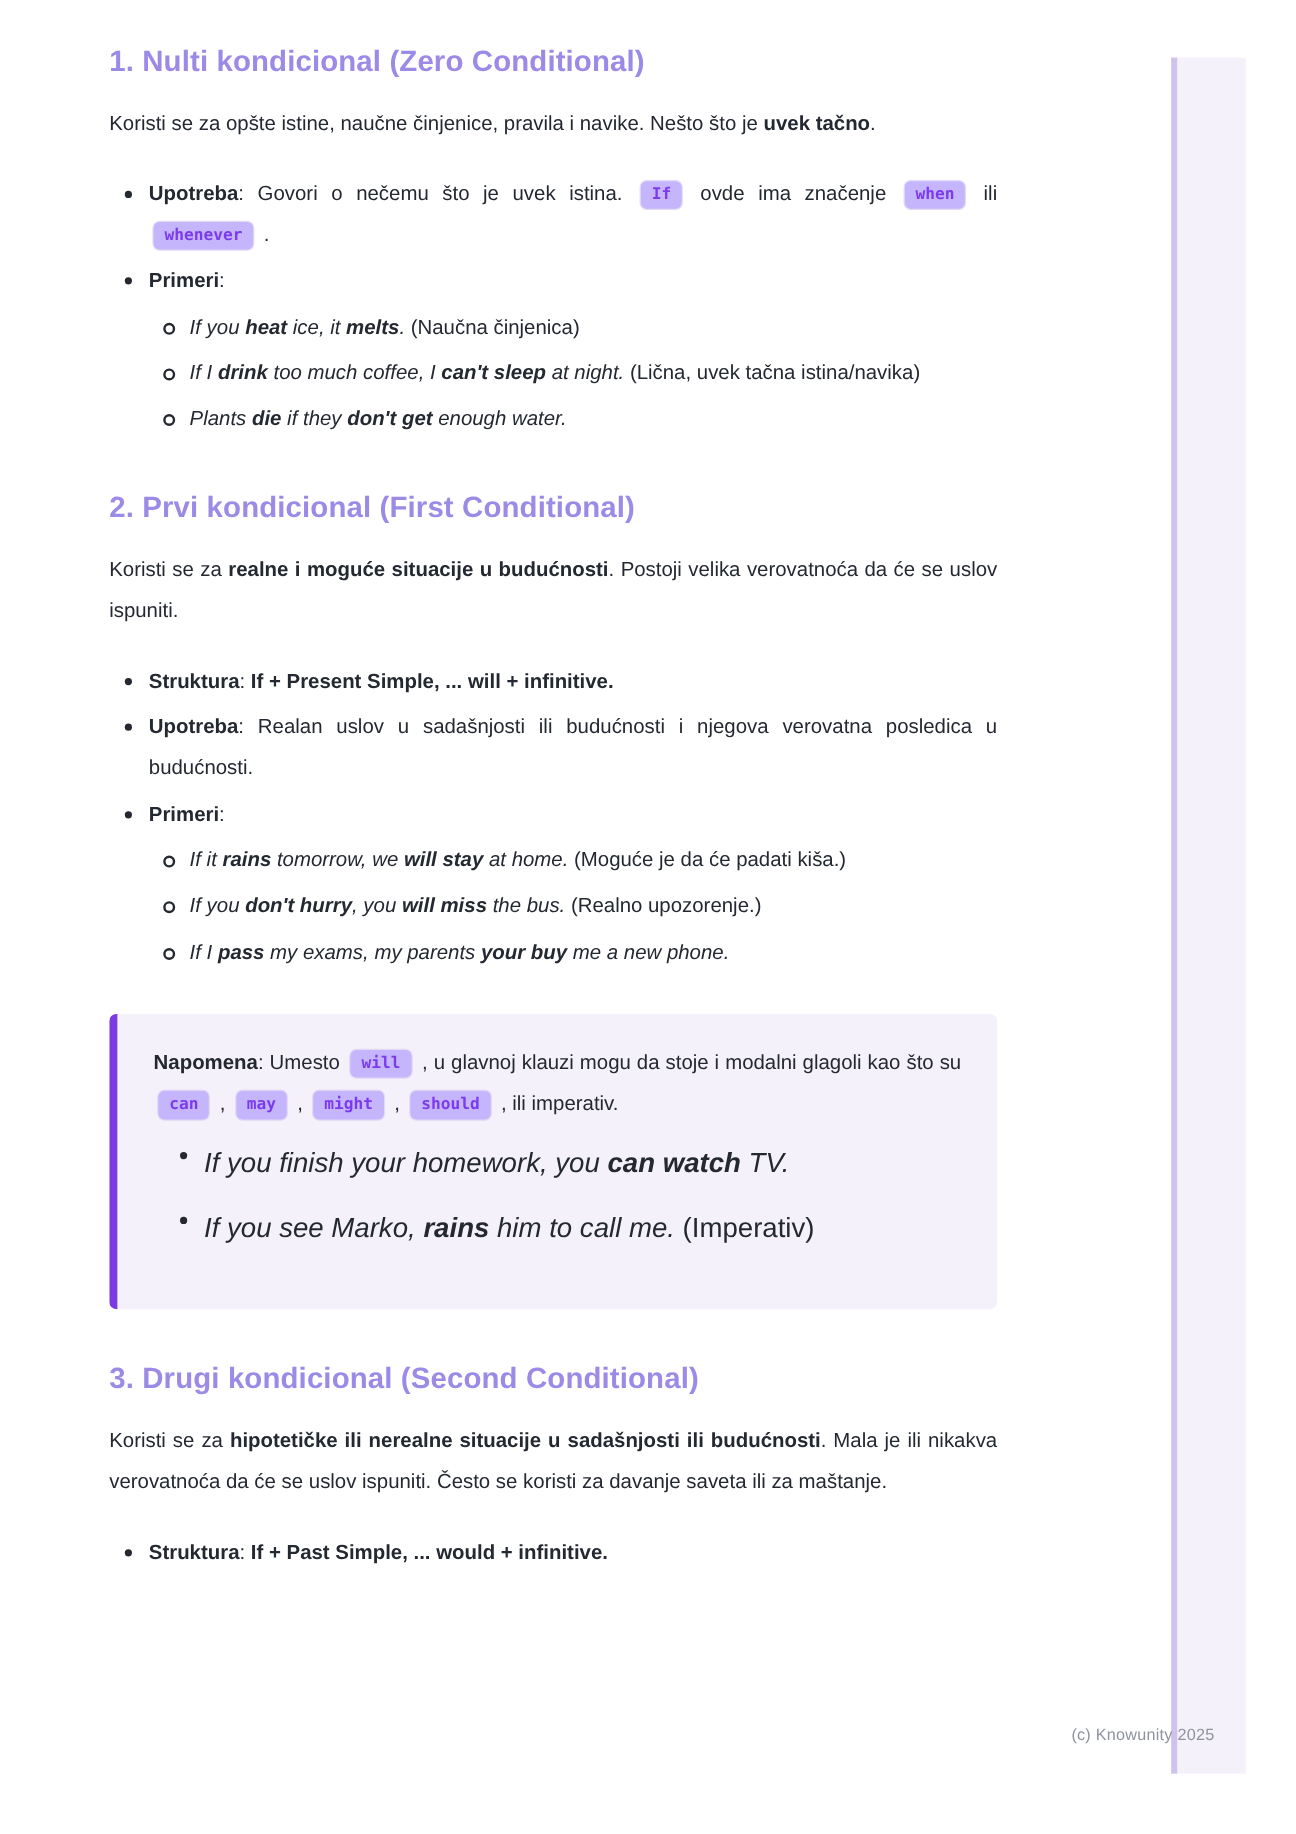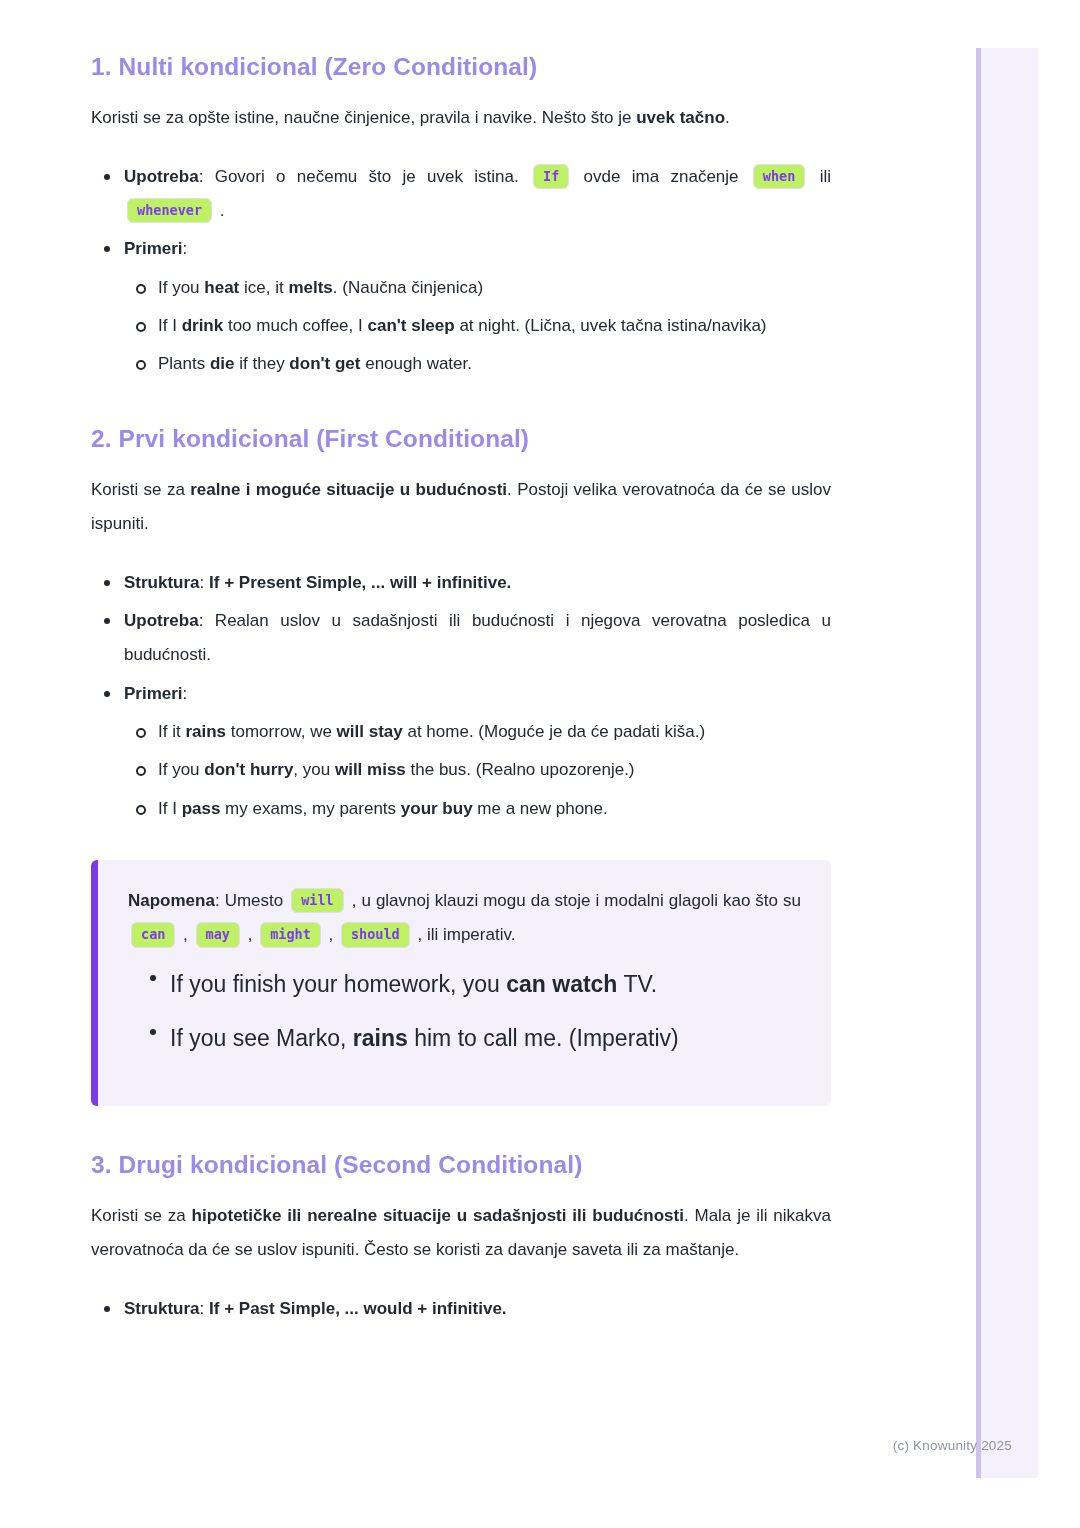--- a/index.html
+++ b/index.html
@@ -15,21 +15,21 @@
   .page{position:absolute;inset:0;}
   .side-strip{
     position:absolute;left:976px;top:48px;width:57px;height:1430px;
     background:#f4f1fb;border-left:5px solid #cfc2ec;
   }
   .watermark{
     position:absolute;top:1438px;right:68px;
     font-size:13.5px;color:#8e939e;z-index:3;letter-spacing:.2px;
   }
   .content{
-    position:absolute;left:91px;top:52px;width:740px;z-index:2;
+    position:absolute;left:91px;top:37px;width:740px;z-index:2;
   }
   h2.section-heading{
     color:#9b8ae6;font-size:24.5px;font-weight:700;
     margin:42px 0 0;letter-spacing:.1px;line-height:1.2;
   }
   h2.section-heading:first-child{margin-top:0;}
   p.para{
     font-size:17px;line-height:2.02;text-align:justify;
     margin:20px 0 24px;
   }
@@ -44,25 +44,25 @@
     width:6px;height:6px;border-radius:50%;background:#232831;
   }
   ul.sub{padding-left:34px;margin:2px 0 0;}
   ul.sub > li{text-align:left;}
   ul.sub > li::before{
     content:"";position:absolute;left:-22px;top:13px;
     width:6px;height:6px;border-radius:50%;
     border:2px solid #232831;background:transparent;
   }
   .b{font-weight:700;}
-  .i{text-align:center;}
+  .i{font-style:italic;text-align:center;}
   code.badge{
     font-family:"DejaVu Sans Mono",monospace;
     font-size:13.5px;font-weight:700;color:#7c3aed;
-    background:#bef264;border:1px solid #e3daf4;border-radius:6px;
+    background:#c4b5fd;border:1px solid #e3daf4;border-radius:6px;
     padding:2px 9px 3px;margin:0 3px;display:inline-block;
     line-height:1.35;position:relative;top:-1px;
   }
   .note{
     background:#f4f1fb;border-left:7px solid #7c3ae2;border-radius:6px;
     padding:24px 30px 36px;margin:32px 0 44px;
   }
   .note p.para{margin:0 0 4px;}
   .note ul{padding-left:42px;margin:8px 0 0;}
   .note li{

